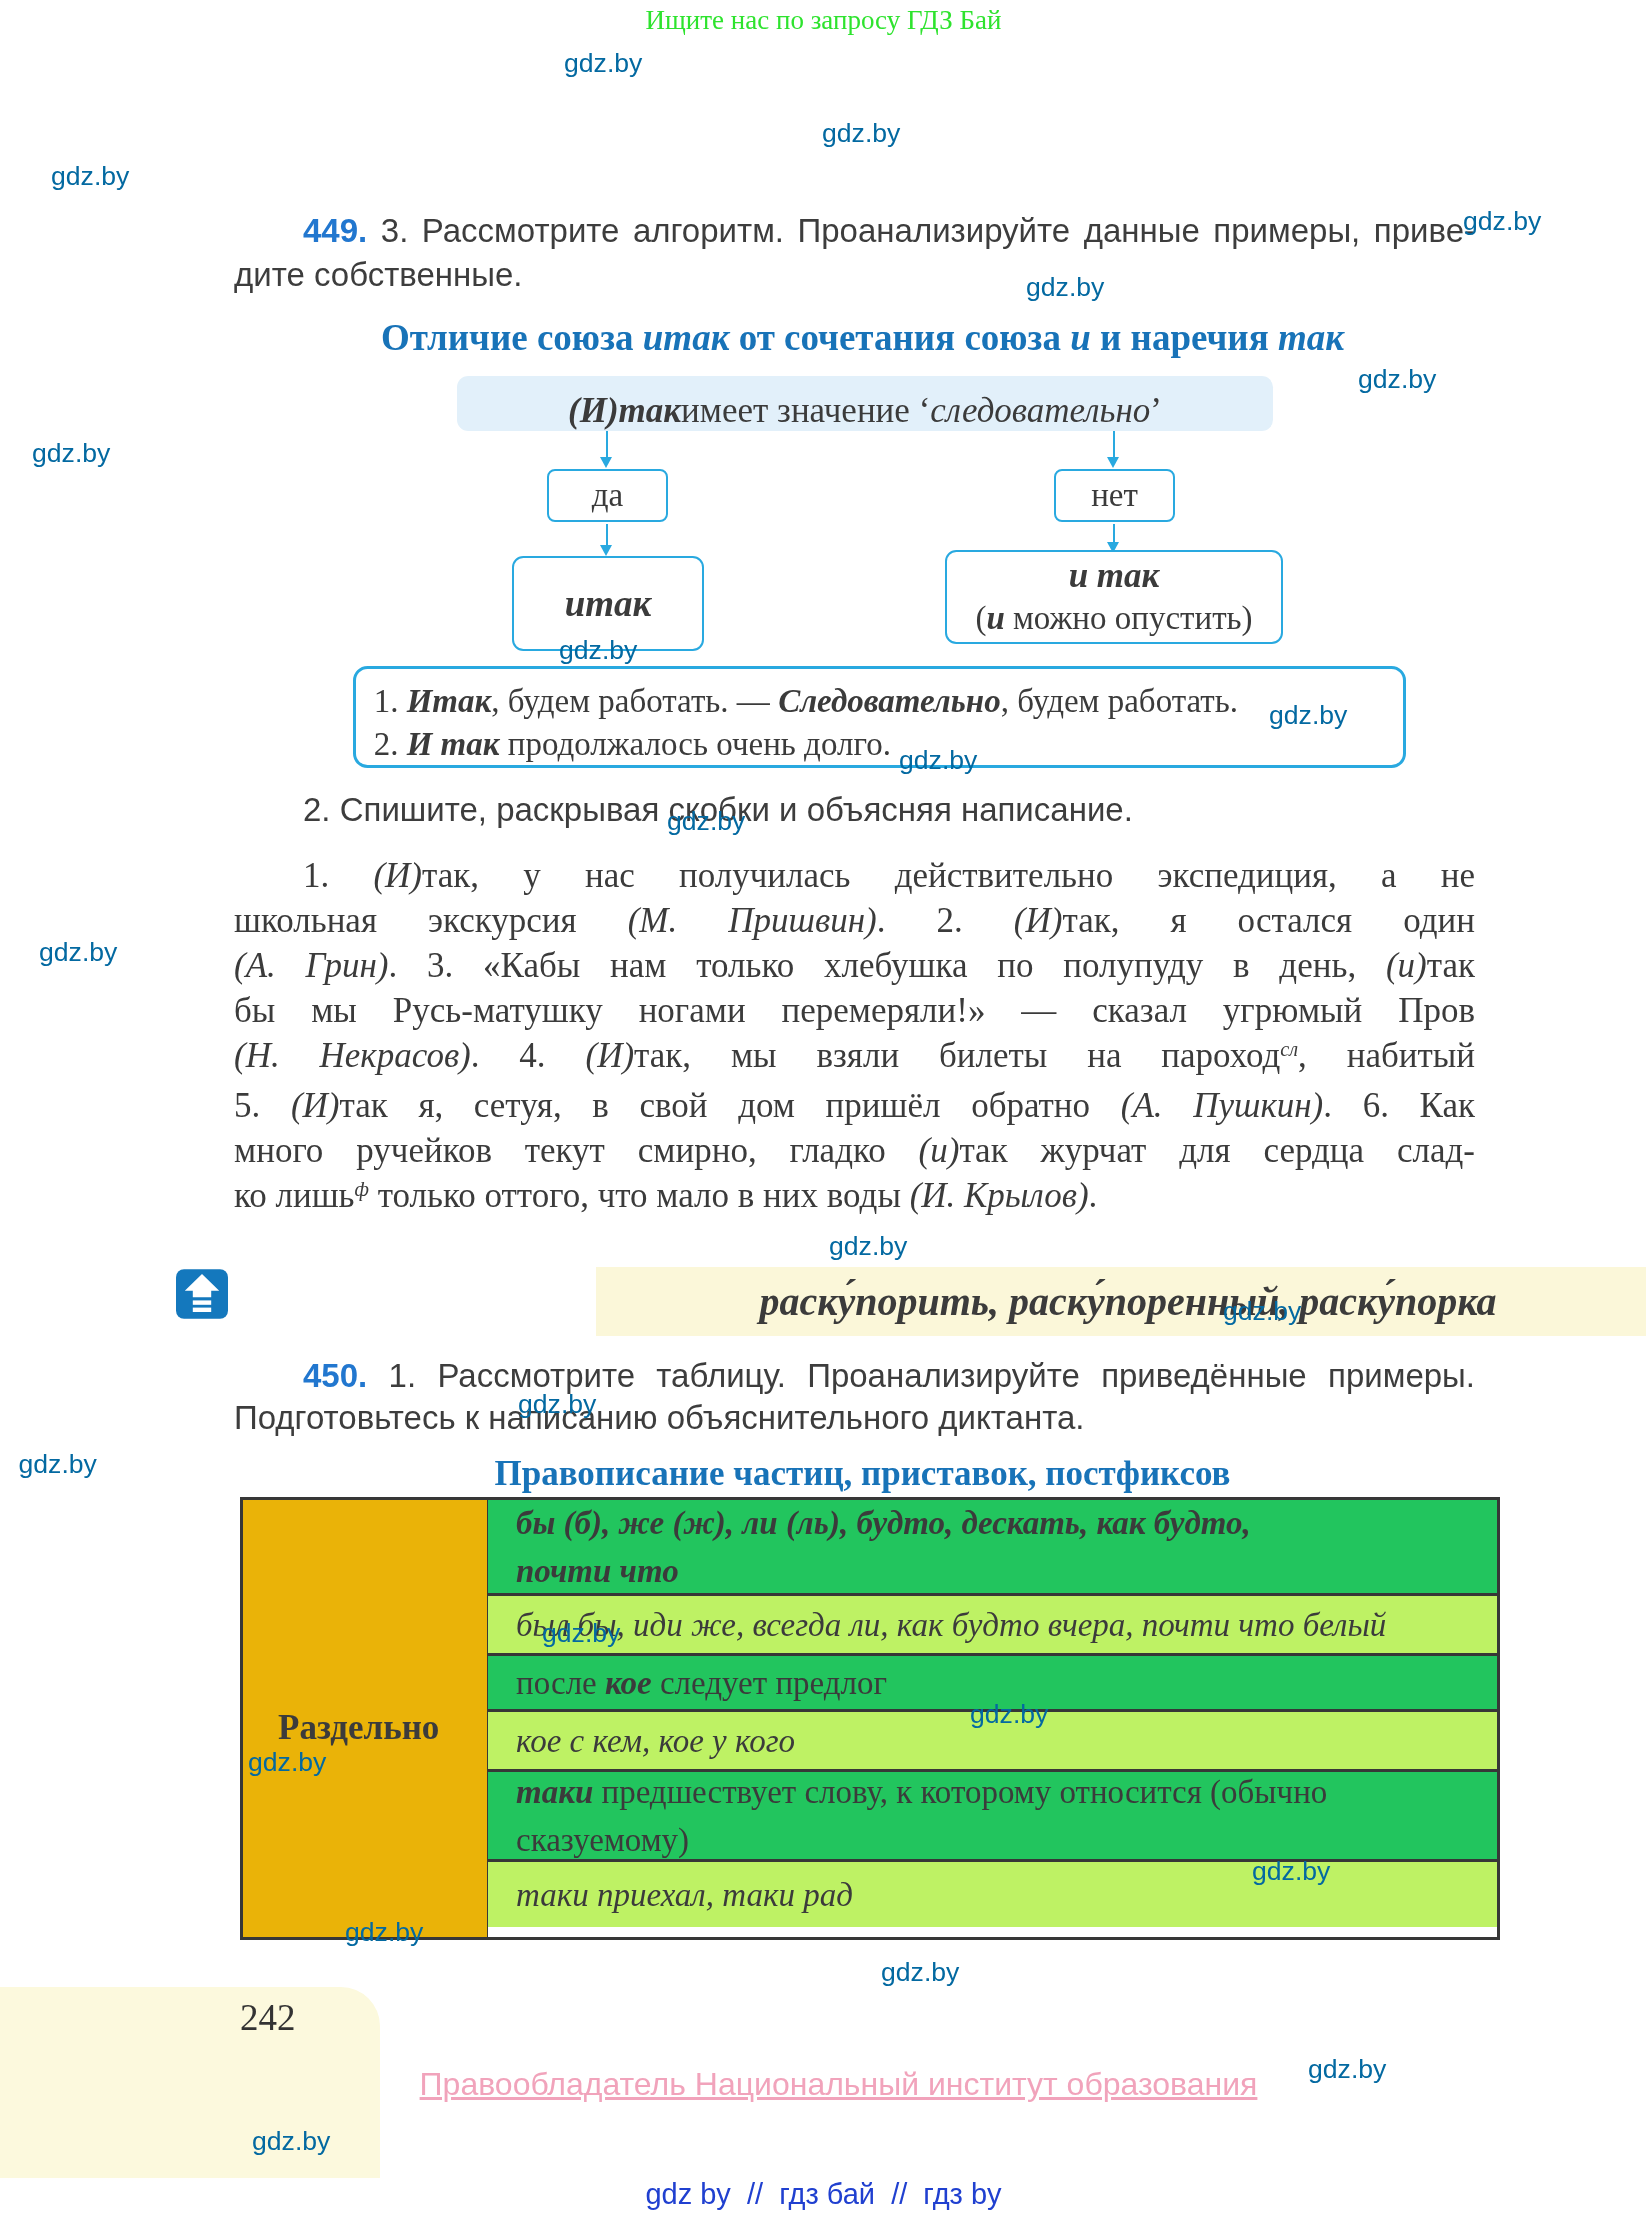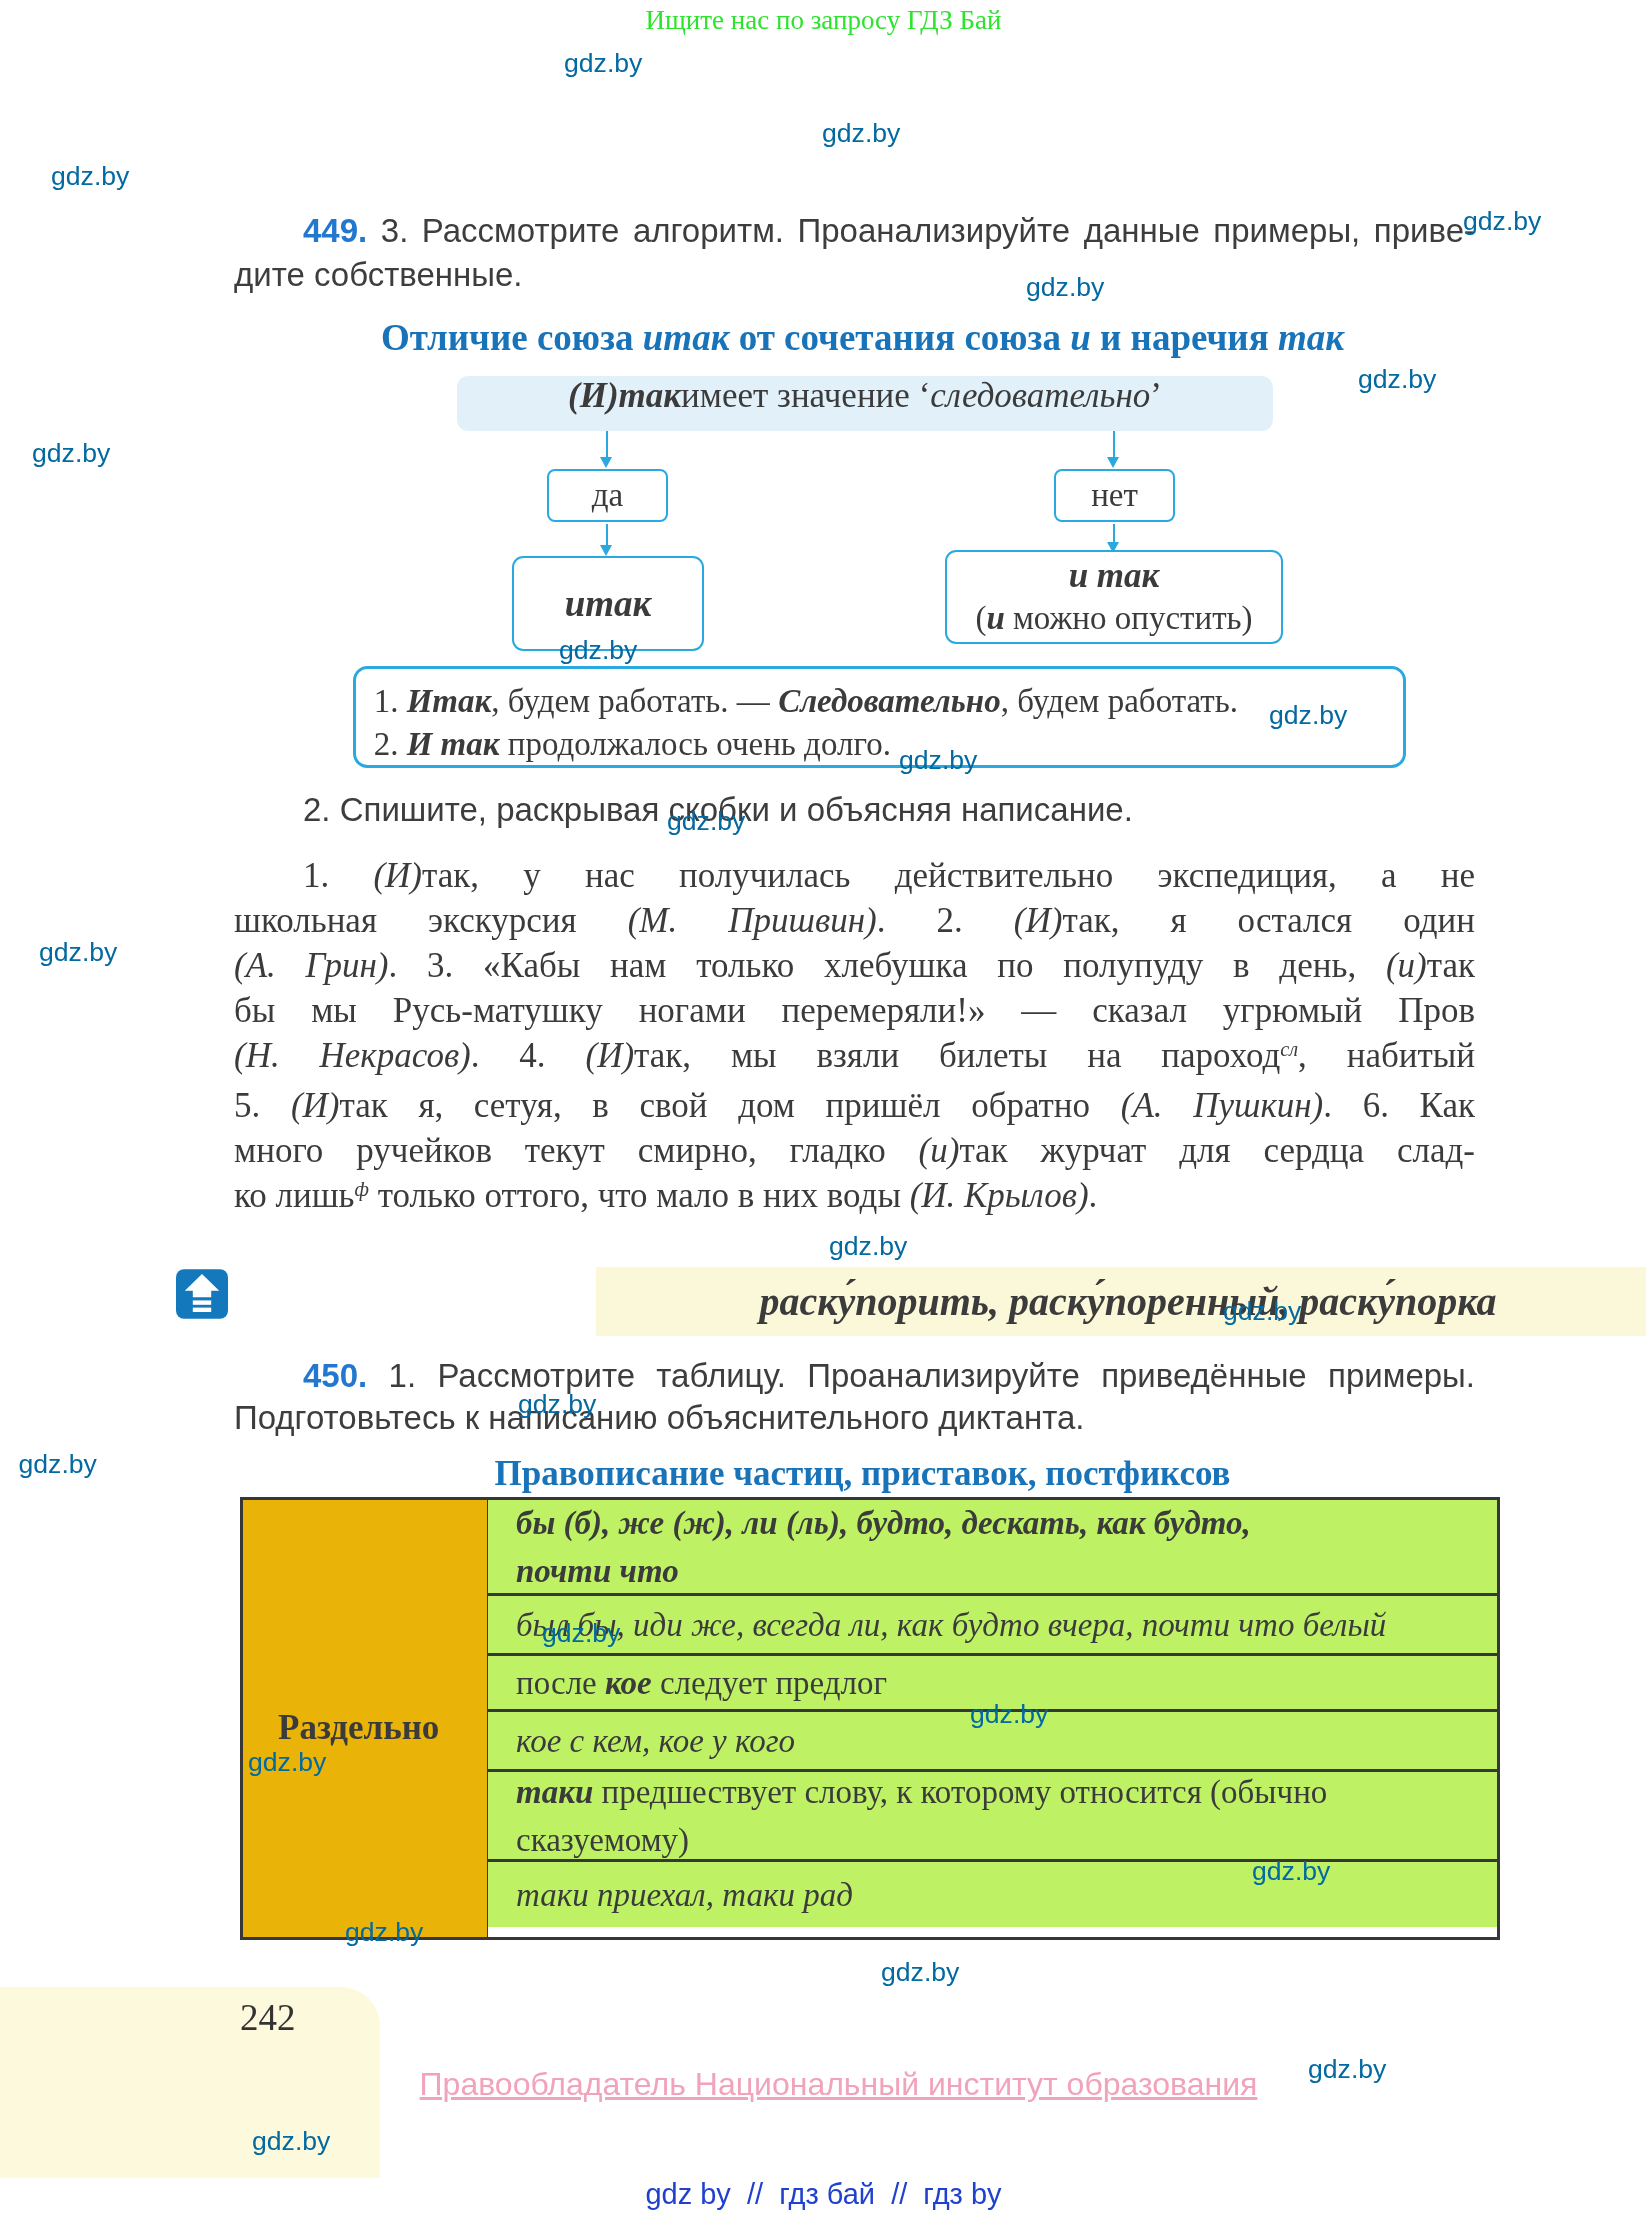--- a/index.html
+++ b/index.html
@@ -43,21 +43,21 @@
   .heading-blue{
     position:absolute;left:234px;width:1257px;text-align:center;
     font-family:"Liberation Serif",serif;
     font-weight:bold;font-size:37px;color:#1873b8;white-space:nowrap;
   }
 
   
   .flow-topbox{
     position:absolute;left:457px;top:376px;width:816px;height:55px;
     background:#e2f0fa;border-radius:11.3px;
-    display:flex;align-items:flex-start;justify-content:center;
+    display:flex;align-items:flex-end;justify-content:center;
     font-size:35px;white-space:nowrap;
   }
   .varrow{position:absolute;width:2.4px;background:#29a9e0;}
   .varrow::after{
     content:"";position:absolute;left:-5.6px;bottom:-10.5px;
     border:6.4px solid transparent;border-bottom:none;
     border-top:11.3px solid #29a9e0;
   }
   .flow-small{
     position:absolute;width:121px;height:53px;
@@ -111,21 +111,21 @@
   .tleft-label{
     position:absolute;left:35px;top:208px;
     font-weight:bold;font-size:35px;color:#3b3b3b;white-space:nowrap;
   }
   .tright{flex:1;display:flex;flex-direction:column;}
   .trow{
     box-sizing:border-box;display:flex;align-items:center;
     padding-left:28px;line-height:48px;white-space:nowrap;
   }
   .trow + .trow{border-top:3.2px solid #373737;}
-  .trow.blue{background:#bef264;}
+  .trow.blue{background:#22c55e;}
   .trow.white{background:#bef264;}
   .r1{height:93px;}
   .r2{height:60px;}
   .r3{height:56px;}
   .r4{height:60px;}
   .r5{height:90px;}
   .r6{height:68px;}
 
   
   .corner-yellow{

